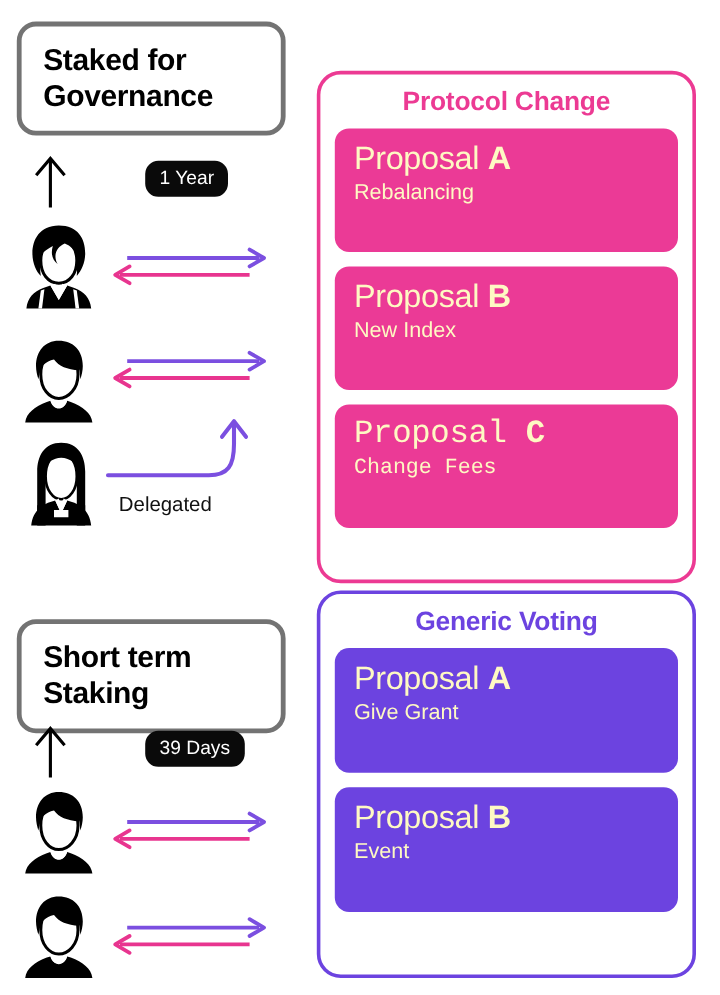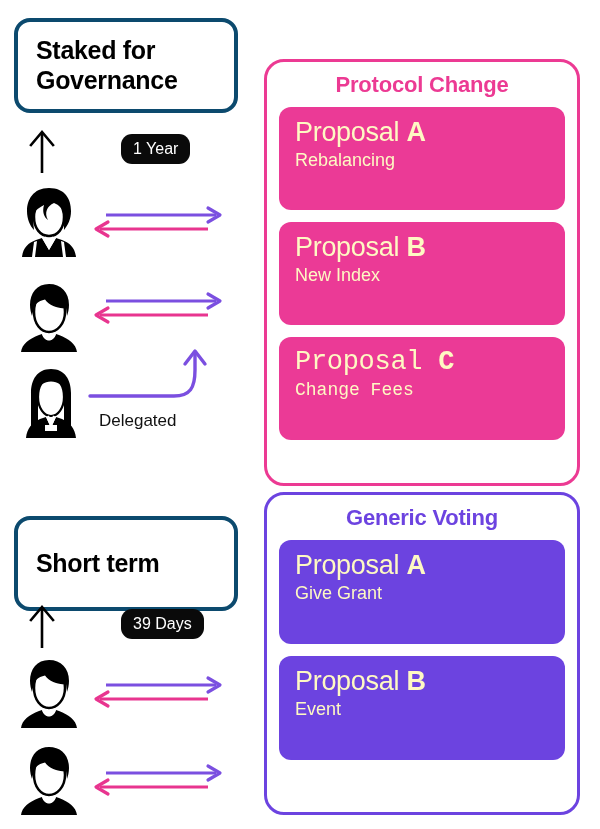--- a/index.html
+++ b/index.html
@@ -21,21 +21,21 @@
     width: 600px;
     height: 829px;
   }
 
   
   .abs { position: absolute; }
 
   
   .label-box {
     background: #ffffff;
-    border: 4px solid #0c4a6e;
+    border: 4px solid #737373;
     border-radius: 16px;
     box-sizing: border-box;
     display: flex;
     align-items: center;
     padding: 0 18px;
   }
   .label-box-text {
     font-size: 25px;
     font-weight: bold;
     line-height: 1.18;
@@ -235,20 +235,21 @@
         </div>
         <div class="proposal-sub">Change Fees</div>
       </div>
 
     </div>
   </div>
 
   <div class="label-box abs" style="left:14px; top:516px; width:224px; height:95px;">
     <div class="label-box-text">
       <span>Short term</span><br>
+      <span>Staking</span>
     </div>
   </div>
 
   <svg class="up-arrow" style="left:27px; top:603px;" width="30" height="46" viewBox="0 0 30 46">
     <path d="M15 45 L15 6" stroke="#000" stroke-width="2.6" fill="none"></path>
     <path d="M4 17 L15 4 L26 17" stroke="#000" stroke-width="2.6" fill="none" stroke-linecap="square"></path>
   </svg>
 
   <div class="duration-badge abs" style="left:81px; top:609px;">
     <span>39 Days</span>

